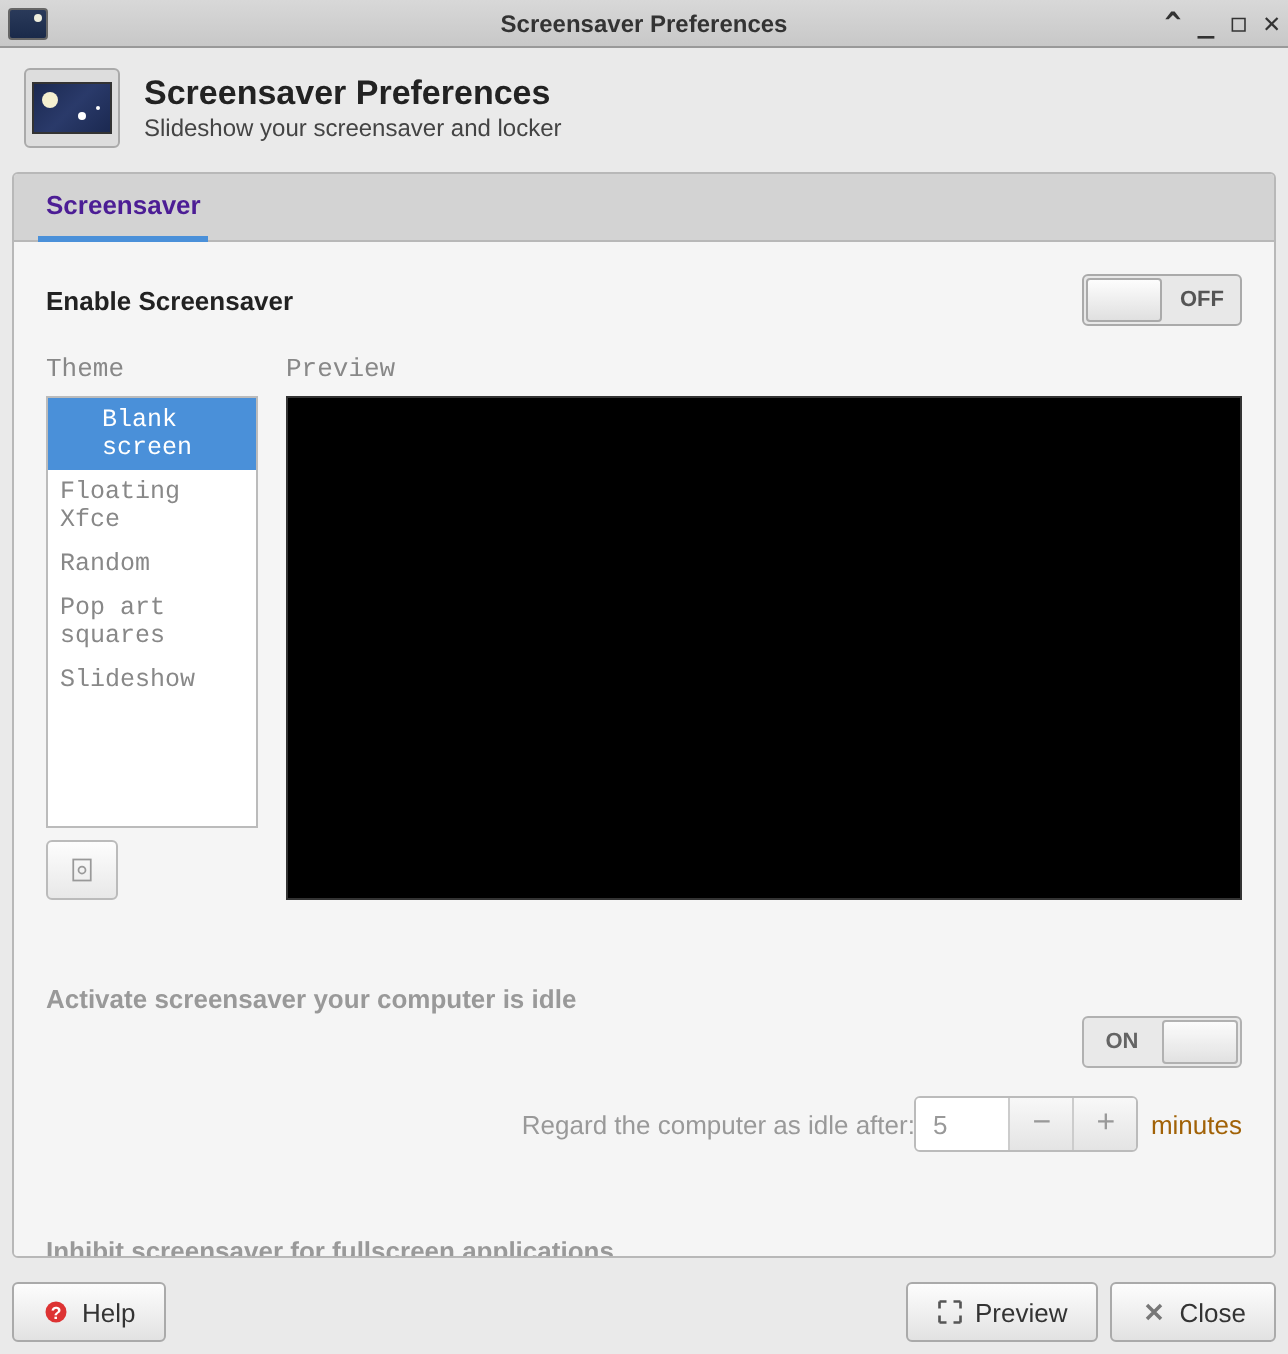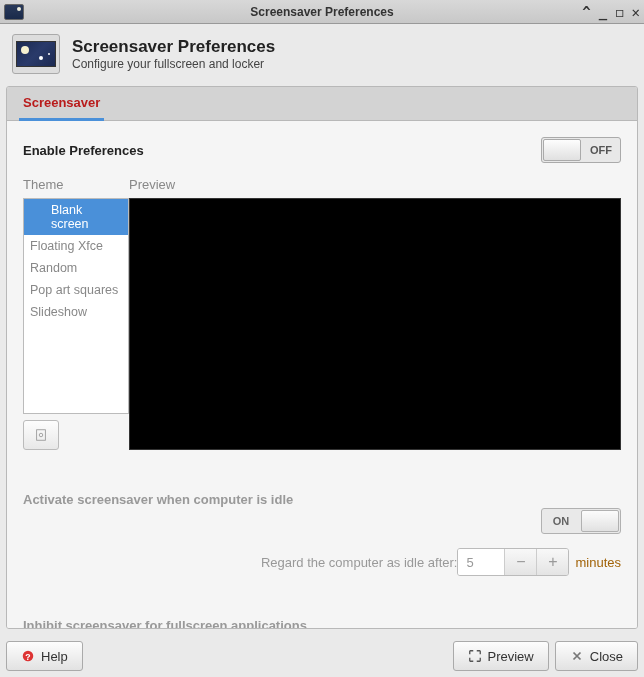--- a/index.html
+++ b/index.html
@@ -113,21 +113,21 @@
   gap: 20px;
   border-bottom: 1px solid #b8b8b8;
 }
 .tab {
   padding: 8px 4px;
   font-size: 13px;
   cursor: pointer;
   color: #888;
 }
 .tab.active {
-  color: #b91c1c;
+  color: #4c1d95;
   font-weight: bold;
   border-bottom: 3px solid #4a90d9;
   margin-bottom: -1px;
 }
 .tab-content {
   padding: 16px;
   flex: 1;
   display: flex;
   flex-direction: column;
   gap: 14px;
@@ -160,20 +160,22 @@
   flex: 1;
   text-align: center;
   font-size: 11px;
   font-weight: bold;
   color: #555;
 }
 .toggle.on .tlabel { order: -1; }
 .toggle.disabled { opacity: 0.9; margin-top: 44px; }
 .theme-preview {
   display: flex;
+  gap: 14px;
+  font-family: Liberation Mono, monospace;
 }
 .theme-col {
   width: 106px;
   display: flex;
   flex-direction: column;
 }
 .col-label {
   color: #888;
   font-size: 13px;
   margin-bottom: 6px;
@@ -285,32 +287,32 @@
   </div>
 </div>
 
 <div class="window-body">
   <div class="header">
     <div class="header-icon">
       <div class="header-icon-inner"></div>
     </div>
     <div class="header-text">
       <h1>Screensaver Preferences</h1>
-      <p>Configure your fullscreen and locker</p>
+      <p>Slideshow your screensaver and locker</p>
     </div>
   </div>
 
   <div class="tab-panel">
     <div class="tab-bar">
       <div class="tab active">Screensaver</div>
     </div>
 
     <div class="tab-content">
       <div class="row">
-        <div class="row-label">Enable Preferences</div>
+        <div class="row-label">Enable Screensaver</div>
         <div class="toggle">
           <div class="knob"></div>
           <div class="tlabel">OFF</div>
         </div>
       </div>
 
       <div class="theme-preview">
         <div class="theme-col">
           <div class="col-label">Theme</div>
           <div class="theme-list">
@@ -327,21 +329,21 @@
               </svg>
           </div>
         </div>
         <div class="preview-col">
           <div class="col-label">Preview</div>
           <div class="preview-box"></div>
         </div>
       </div>
 
       <div class="row">
-        <div class="row-label disabled">Activate screensaver when computer is idle</div>
+        <div class="row-label disabled">Activate screensaver your computer is idle</div>
         <div class="toggle on disabled">
           <div class="knob"></div>
           <div class="tlabel">ON</div>
         </div>
       </div>
 
       <div class="sub-row">
         <div class="disabled">Regard the computer as idle after:</div>
         <div class="spin">
           <div class="spin-inner">

